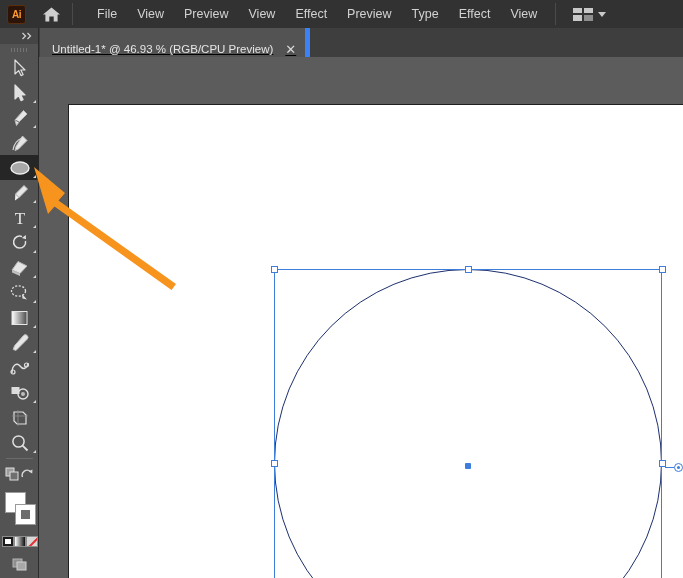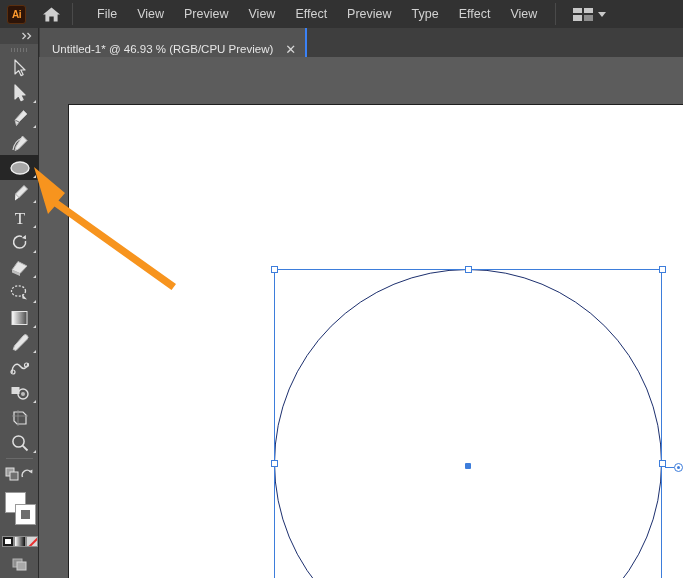--- a/index.html
+++ b/index.html
@@ -99,21 +99,22 @@
   }
   #doc-tab {
     position: absolute;
     left: 40px; top: 0;
     height: 29px;
     background: #535353;
     display: flex;
     align-items: center;
     padding: 13px 9px 0 12px;
     box-sizing: border-box;
-    border-right: 2px solid #3b82f6;
+    border-right: 5px solid #3b82f6;
+    text-decoration: underline;
   }
   #doc-tab-title {
     color: #e6e6e6;
     font-size: 11.5px;
     white-space: nowrap;
   }
   #doc-tab-close {
     color: #d8d8d8;
     font-size: 13px;
     margin-left: 12px;

